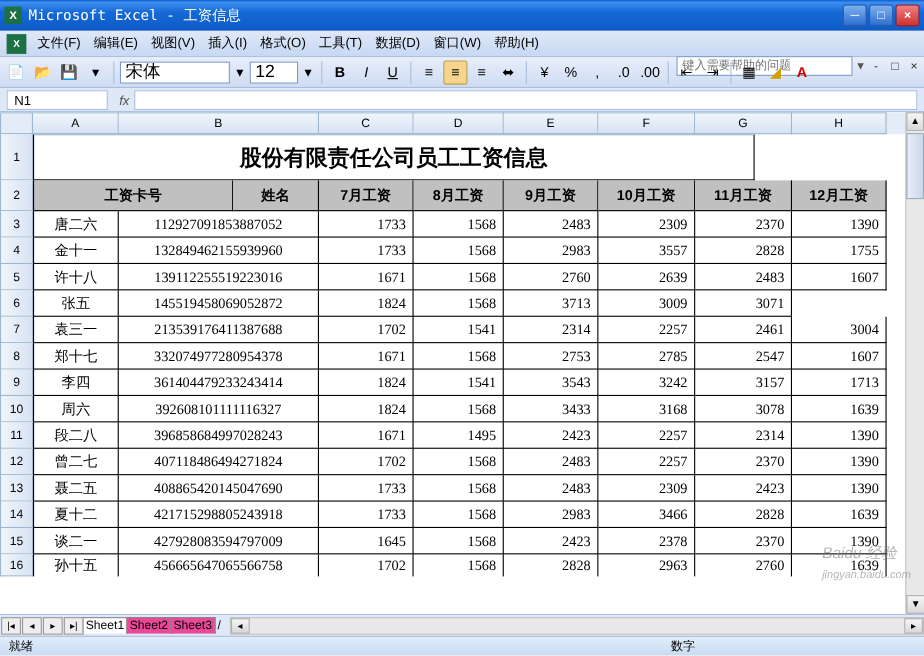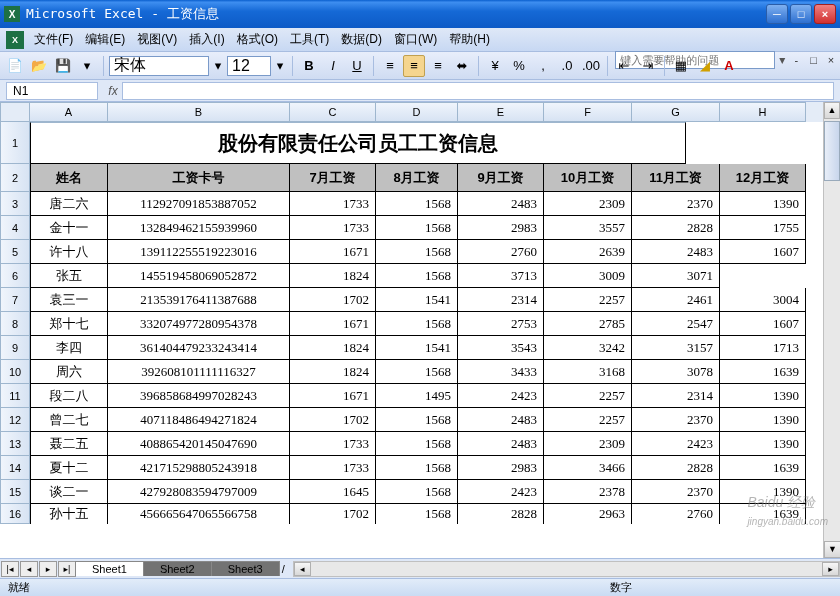--- a/index.html
+++ b/index.html
@@ -55,22 +55,22 @@
 .datarow .c.card { justify-content:center;}
 .lastrow .c { height:20px; border-bottom:none; overflow:hidden;}
 
 .vsbar { width:17px; background:#e8e8e8; border-left:1px solid #c0c0c0;}
 .vsbar .up,.vsbar .down{height:17px;background:linear-gradient(#f6f6f6,#d8d8d8);border:1px solid #b0b0b0;text-align:center;font-size:9px;line-height:15px;}
 .thumb{height:60px;background:linear-gradient(90deg,#e8eef8,#c8d6ec);border:1px solid #9ab;margin-top:2px;}
 
 
 .sheettabs { height:20px; background:#dfe8f7; display:flex; align-items:center; border-top:1px solid #a8bde0;}
 .navbtn { width:18px; height:16px; border:1px solid #999; background:#eee; text-align:center; font-size:9px; line-height:14px; margin-left:1px;}
-.tab { padding:1px 16px; background:#fff; border:1px solid #888; border-bottom:none; font-size:11px; margin-left:-1px; position:relative;}
-.tab.inactive { background:#737373;}
+.tab { padding:1px 2px; background:#fff; border:1px solid #888; border-bottom:none; font-size:11px; margin-left:-1px; position:relative;}
+.tab.inactive { background:#ec4899;}
 .hscroll { flex:1; margin-left:8px; height:16px; background:#e8e8e8; border:1px solid #c0c0c0; display:flex;}
 .hscroll .hb{width:17px;background:linear-gradient(#f6f6f6,#d8d8d8);border:1px solid #b0b0b0;font-size:9px;text-align:center;line-height:13px;}
 .hscroll .htrack{flex:1;}
 
 
 .statusbar { height:18px; background:linear-gradient(#e2ecf9,#c9dbf3); border-top:1px solid #a8bde0; display:flex; align-items:center; font-size:11px; padding:0 8px;}
 .statusbar .mid{margin-left:auto; margin-right:200px;}
 
 .watermark { position:absolute; right:12px; bottom:30px; font-size:14px; color:rgba(120,120,120,0.55); font-style:italic; pointer-events:none;}
 
@@ -194,22 +194,22 @@
         <div class="rowh rhd">12</div>
         <div class="rowh rhd">13</div>
         <div class="rowh rhd">14</div>
         <div class="rowh rhd">15</div>
         <div class="rowh rhL">16</div>
       </div>
 
       <div style="flex:1;">
         <div class="titlecell" style="width:656px;">股份有限责任公司员工工资信息</div>
         <div class="hdrrow">
+          <div class="c wB">工资卡号</div>
           <div class="c wA">姓名</div>
-          <div class="c wB">工资卡号</div>
           <div class="c wC">7月工资</div>
           <div class="c wD">8月工资</div>
           <div class="c wE">9月工资</div>
           <div class="c wF">10月工资</div>
           <div class="c wG">11月工资</div>
           <div class="c wH">12月工资</div>
         </div>
         <div id="datarows">
             <div class="datarow">
               <div class="c wA name">唐二六</div>

